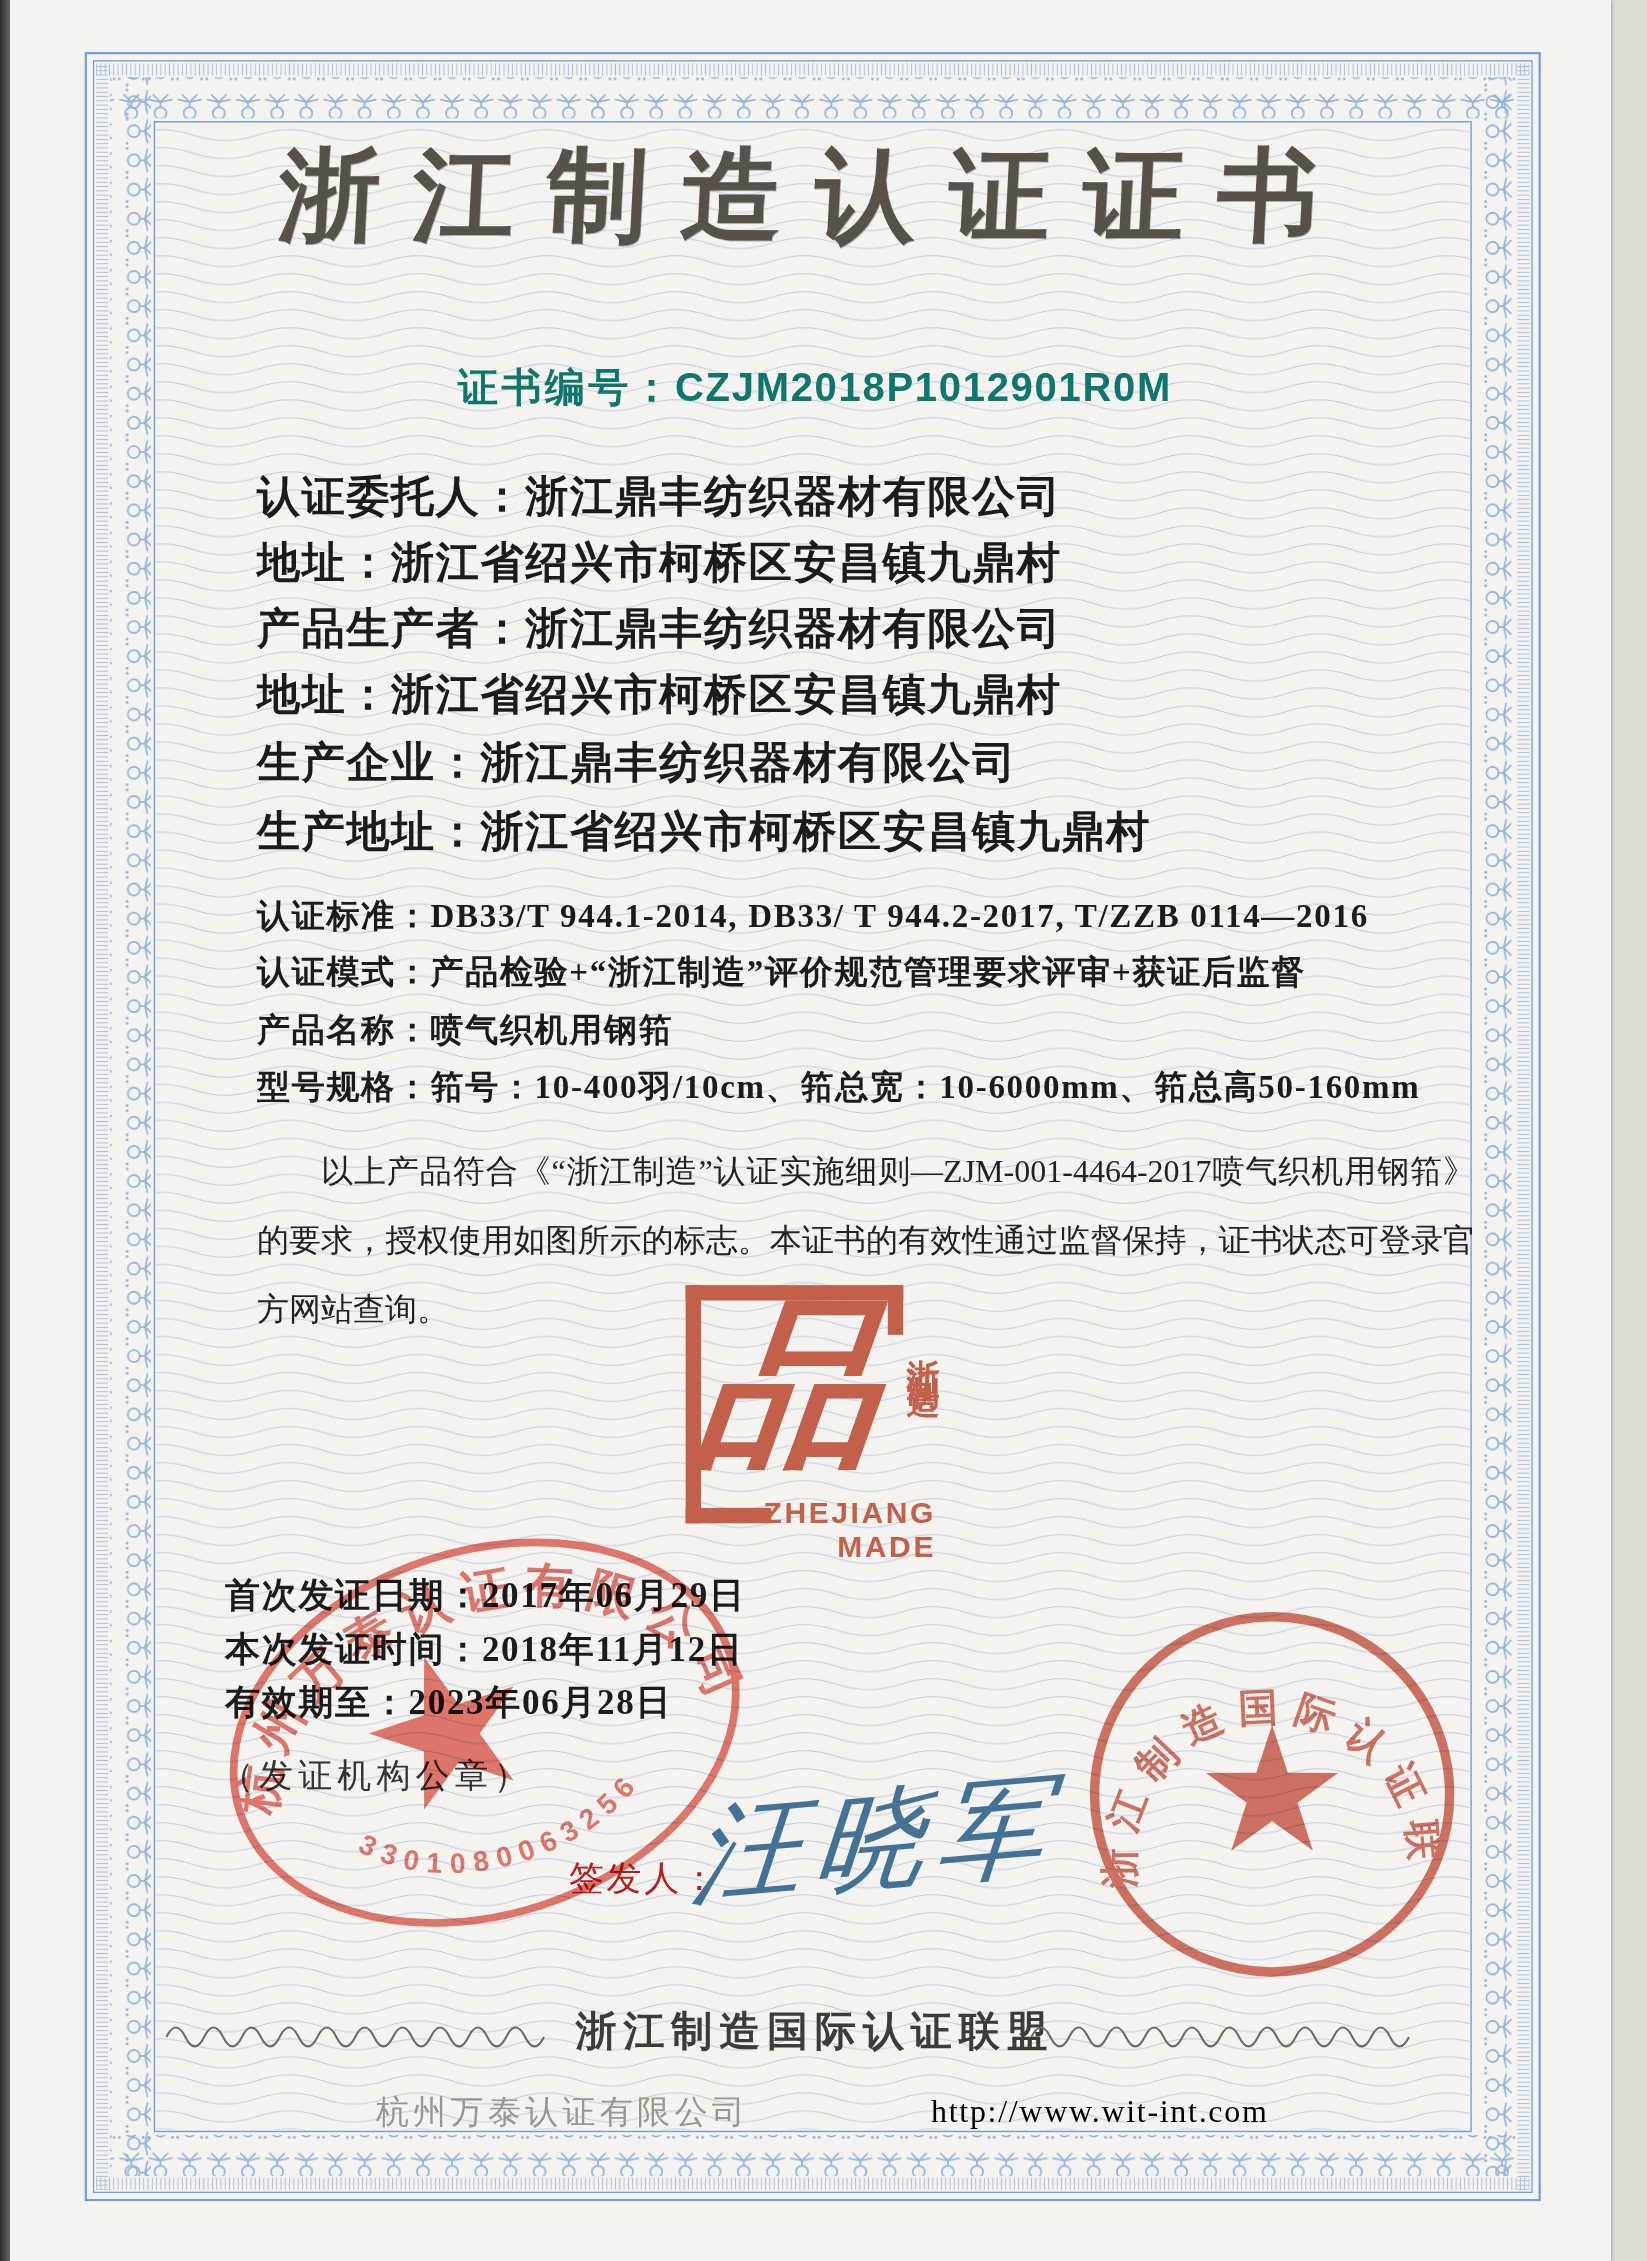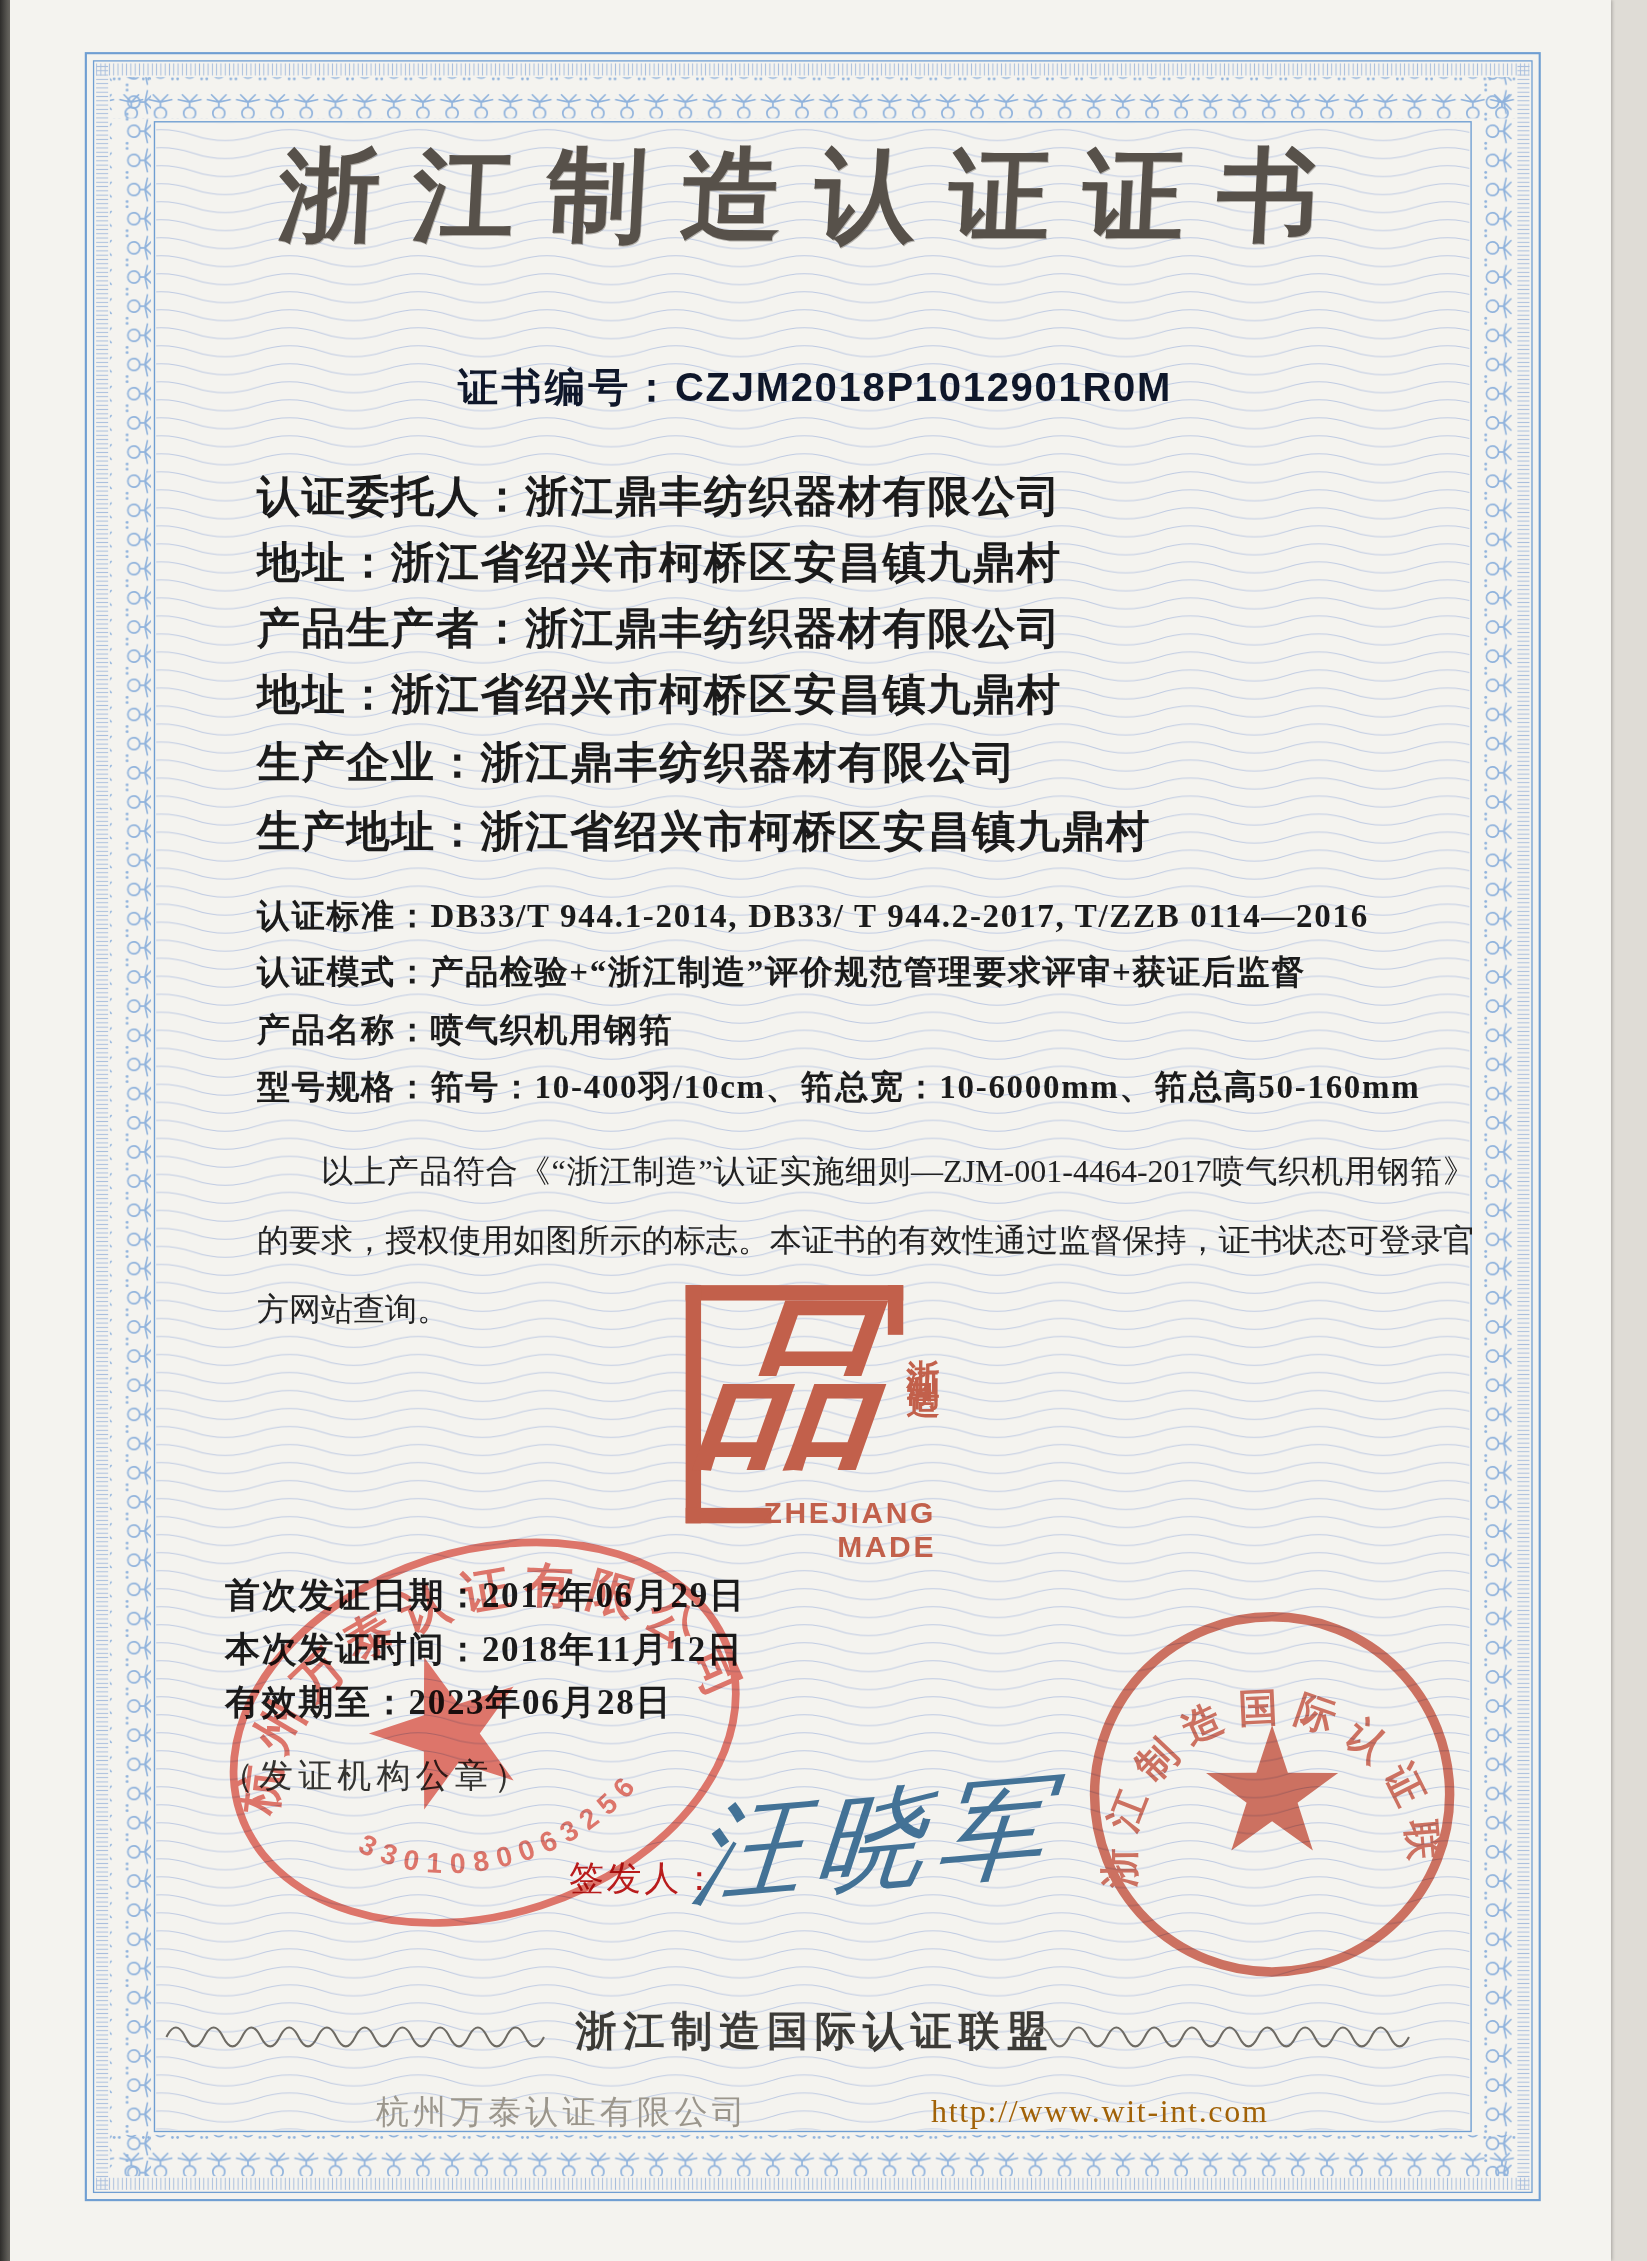--- a/index.html
+++ b/index.html
@@ -8,21 +8,21 @@
   .scan-edge-left{position:absolute;left:0;top:0;width:10.3px;height:2261px;
     background:linear-gradient(90deg,#2e2d2b,#6a6862);}
   .paper{position:absolute;left:10.3px;top:0;width:1601px;height:2261px;background:#f4f3ef;
     box-shadow:1.7px 0 3.4px rgba(0,0,0,.25);}
   svg.bg{position:absolute;left:0;top:0;}
   .abs{position:absolute;}
   .title{left:86px;top:129px;width:1458px;text-align:center;
     font-family:"Liberation Serif","DejaVu Serif",serif;font-weight:bold;
     font-size:101px;letter-spacing:33px;color:#57514a;transform:skewX(-3deg);
     text-shadow:0.9px 0.9px 0 rgba(60,55,48,.35);}
-  .certno{left:86px;top:360px;width:1458px;text-align:center;font-size:40px;color:#0f172a;}
+  .certno{left:86px;top:360px;width:1458px;text-align:center;font-size:40px;color:#0f766e;}
   .certno .lbl{font-weight:bold;letter-spacing:3.4px;}
   .certno .num{font-weight:bold;letter-spacing:1.7px;font-family:"Liberation Sans","DejaVu Sans",sans-serif;}
   .line{left:257px;white-space:nowrap;color:#1b1b1b;}
   .line .lbl{font-weight:bold;letter-spacing:1.7px;}
   .line .val{font-weight:bold;letter-spacing:1.7px;font-family:"Liberation Serif","DejaVu Serif",serif;}
   .info{font-size:43px;}
   .spec{font-size:33px;}
   .statement{left:257px;top:1137px;width:1218px;font-size:32px;line-height:69px;
     text-align:justify;text-indent:2em;color:#222;
     font-family:"Liberation Serif","DejaVu Serif",serif;}
@@ -38,21 +38,21 @@
   .sealnote{left:220px;top:1753px;font-size:34px;color:#333330;letter-spacing:5.1px;
     font-family:"Liberation Serif","DejaVu Serif",serif;}
   .issuer{left:569px;top:1855px;font-size:35px;font-weight:normal;color:#b91c1c;letter-spacing:2.6px;}
   .signature{left:691px;top:1765px;width:412px;height:189px;font-size:110px;color:#35688f;
     font-family:"DejaVu Serif","Liberation Serif",serif;font-style:italic;letter-spacing:12px;
     transform:rotate(-5deg) skewX(-10deg);opacity:.92;}
   .alliance{left:86px;top:2004px;width:1458px;text-align:center;font-size:41px;
     font-weight:bold;letter-spacing:6.9px;color:#3c3b37;}
   .footer-co{left:376px;top:2090px;font-size:33px;color:#9b968c;letter-spacing:4.3px;
     font-family:"Liberation Serif","DejaVu Serif",serif;}
-  .footer-url{left:931px;top:2093px;font-size:32px;color:#a16207;letter-spacing:1.7px;
+  .footer-url{left:931px;top:2093px;font-size:32px;color:#000000;letter-spacing:1.7px;
     font-family:"Liberation Serif","DejaVu Serif",serif;}
   svg.stamps{position:absolute;left:0;top:0;mix-blend-mode:multiply;pointer-events:none;}
   svg.flourish{position:absolute;}
 </style>
 </head>
 <body>
 
 <div class="page">
 
   <div class="scan-edge-left"></div>

